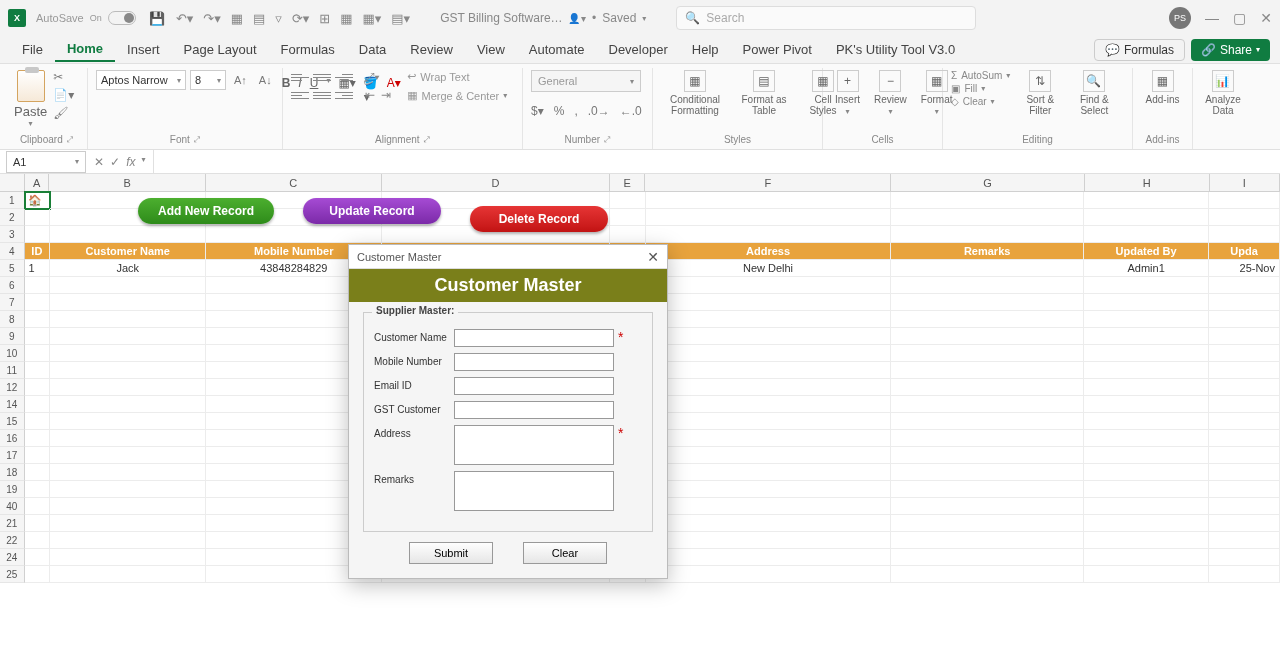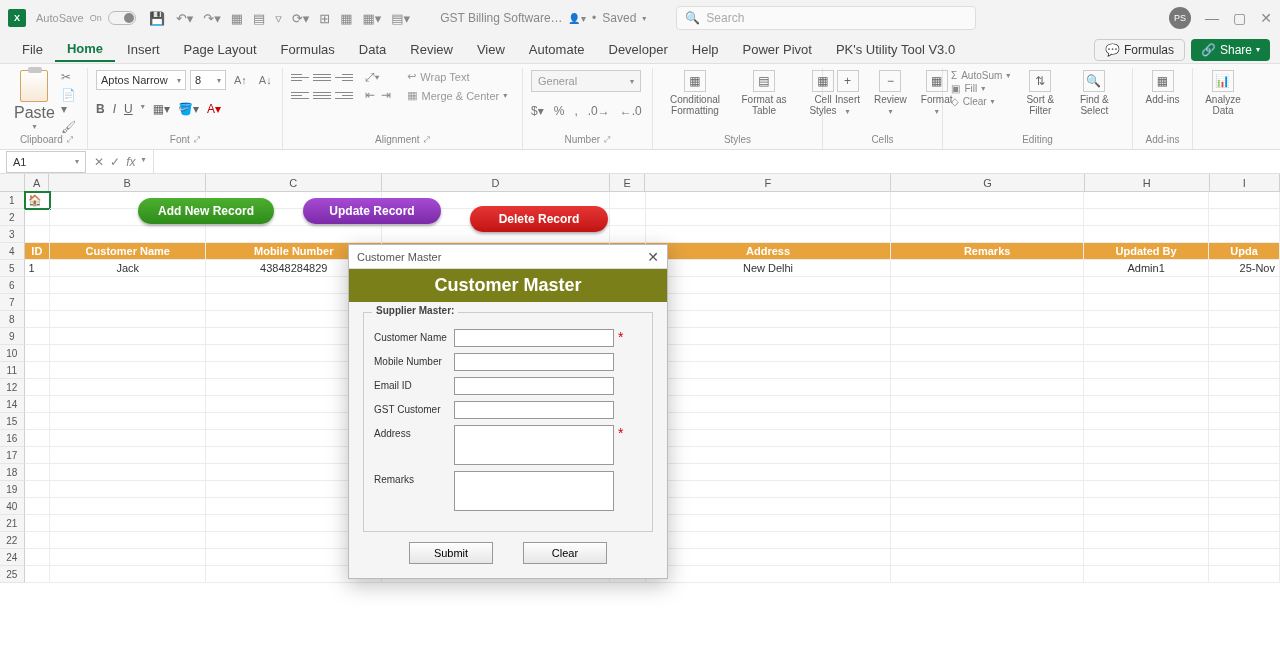--- a/index.html
+++ b/index.html
@@ -160,37 +160,37 @@
         <span class="caret" style="color:#fff">▾</span>
       </div>
   </div>
 </div>
 
 <div class="ribbon">
   <div class="group" style="width:82px">
     <div class="group-content">
       <div class="paste">
         <div class="clip"></div>
-        <span style="font-size:16px;margin-top:2px">Paste</span>
+        <span style="font-size:13px;margin-top:2px">Paste</span>
         <span class="caret">▾</span>
       </div>
       <div style="display:flex;flex-direction:column;gap:4px;color:#777;font-size:12px">
         <span>✂</span>
         <span>📄▾</span>
         <span>🖌</span>
       </div>
     </div>
     <div class="group-label">
         <span>Clipboard</span>
         <span class="caret">⤢</span>
       </div>
   </div>
 
   <div class="group" style="width:195px">
-    <div class="group-content" style="flex-direction:column;align-items:flex-start">
+    <div class="group-content" style="flex-direction:row;align-items:flex-start">
       <div class="font-row">
         <div class="font-name">
             <span>Aptos Narrow</span>
             <span class="caret">▾</span>
           </div>
         <div class="font-size">
             <span>8</span>
             <span class="caret">▾</span>
           </div>
         <span class="small-btn">A↑</span>

